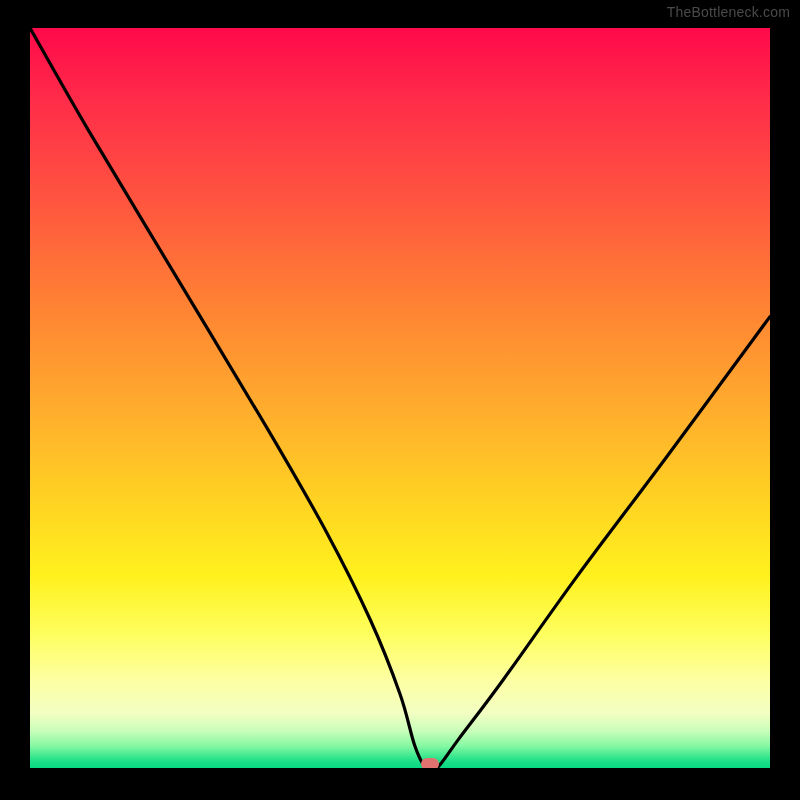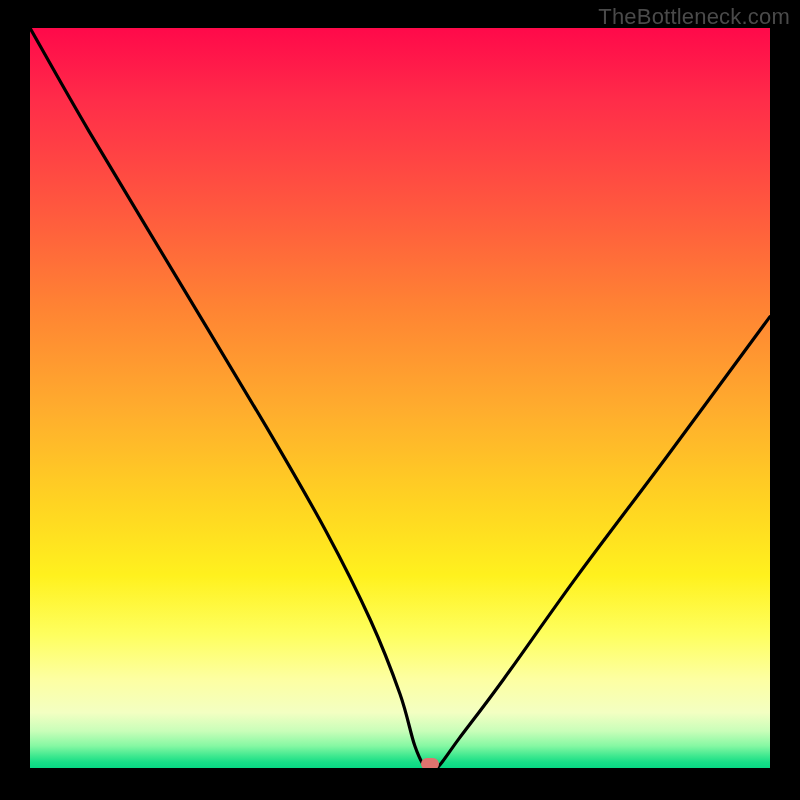--- a/index.html
+++ b/index.html
@@ -15,21 +15,21 @@
     position: relative;
     width: 800px;
     height: 800px;
     background: #000;
   }
   .watermark {
     position: absolute;
     top: 4px;
     right: 10px;
     color: #4a4a4a;
-    font-size: 22px;
+    font-size: 14px;
     font-weight: 500;
     letter-spacing: 0.2px;
     z-index: 5;
     text-align: center;
   }
   .plot {
     position: absolute;
     left: 30px;
     top: 28px;
     width: 740px;

